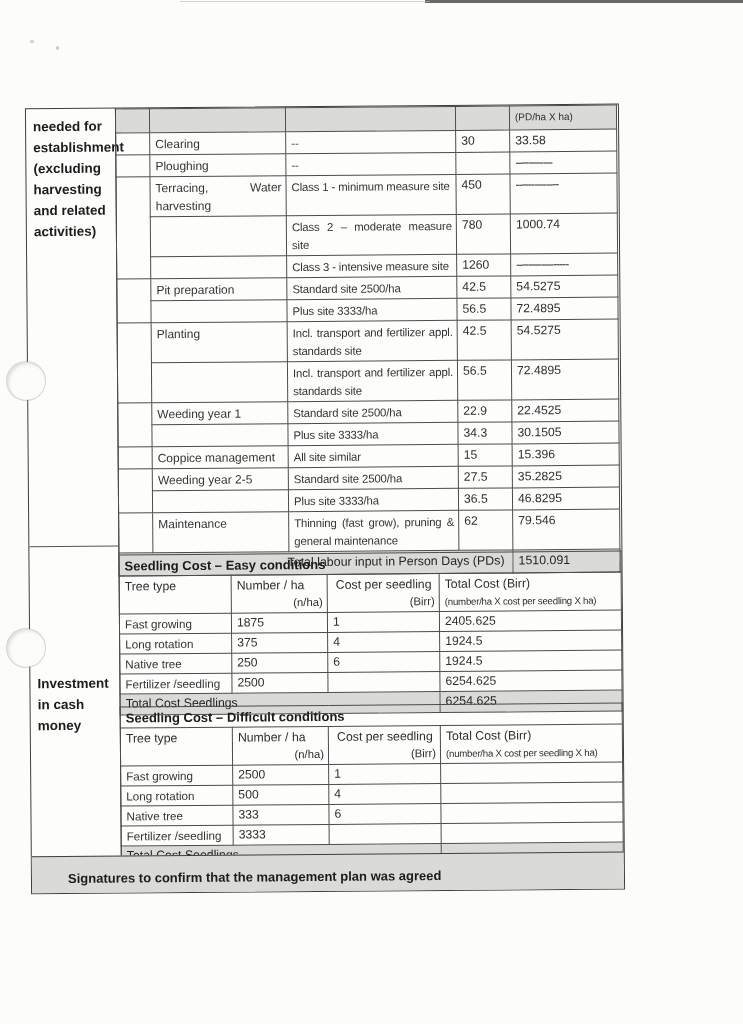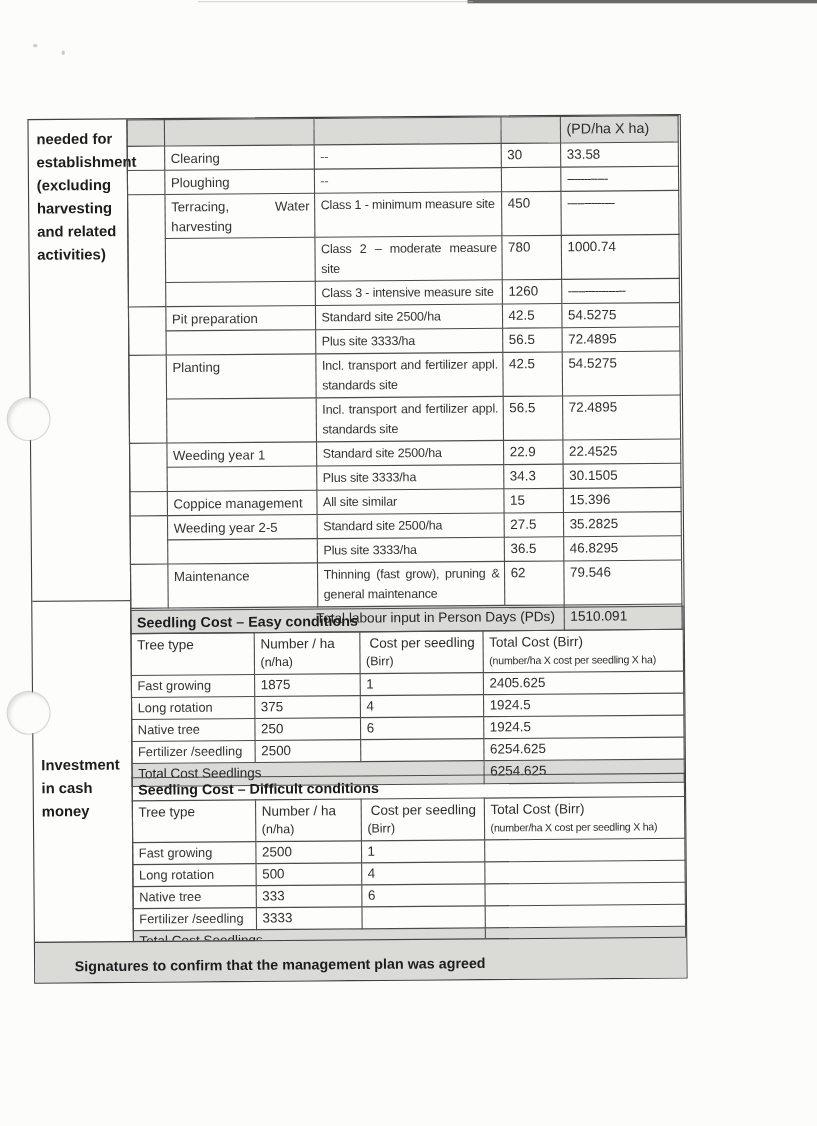--- a/index.html
+++ b/index.html
@@ -26,49 +26,49 @@
     transform:rotate(-0.45deg);transform-origin:60px 500px;}
 
   .outer{
     position:absolute;left:28px;top:108px;width:594px;height:786px;
     border:1.5px solid #3f3f3f;box-sizing:border-box;background:#fdfdfc;
   }
   
   .leftcol{position:absolute;left:0;top:0;width:89px;height:747px;border-right:1.4px solid #3f3f3f;}
   .leftlabel{position:absolute;left:7px;width:79px;font-weight:bold;font-size:13.5px;line-height:21px;color:#1c1c1c;}
   .leftlabel.top{top:7px;}
-  .leftlabel.bottom{top:576px;}
+  .leftlabel.bottom{top:564px;}
   .leftcol-divider{position:absolute;left:0;top:437px;width:100%;border-top:1.2px solid #555;}
 
   
   table{border-collapse:collapse;table-layout:fixed;}
   td{border:1px solid #4c4c4c;vertical-align:top;padding:2px 4px 1px 5px;
      font-size:12px;line-height:17px;overflow:hidden;}
   .shade{background:#dadad7;}
   .dash{color:#5a5a5a;letter-spacing:-1px;}
 
   
   .labour{position:absolute;left:89px;top:0;width:502px;}
   .labour td.narrowc{padding:0;}
   .labour td.detail{font-size:11.4px;letter-spacing:-0.15px;text-align:justify;line-height:18px;}
   .labour td.activity{text-align:justify;line-height:18px;}
   .labour tr.hdr td{height:20px;}
-  .labour td.pdha-h{font-size:13px;color:#2e2e2e;}
+  .labour td.pdha-h{font-size:10px;color:#2e2e2e;}
   .labour td.pd, .labour td.pdha{font-size:12.2px;color:#2f2f2f;}
   .labour tr.totalrow td{height:19px;font-size:12.4px;color:#262626;}
   .labour td.total-label{text-align:right;padding-right:8px;}
 
   
   .seed{position:absolute;left:89px;width:502px;}
   .seed.easy{top:446px;}
   .seed.diff{top:598px;}
   .seed td.title{font-weight:bold;font-size:13px;color:#1b1b1b;height:16px;padding-top:2px;}
   .seed tr.colhdr td{height:34px;}
   .seed .hmain{font-size:12.3px;color:#2e2e2e;}
-  .seed .hsub{font-size:11.3px;color:#2e2e2e;text-align:left;}
+  .seed .hsub{font-size:11.3px;color:#2e2e2e;text-align:right;}
   .seed .hsub.tiny{font-size:9.7px;letter-spacing:-0.25px;text-align:left;white-space:nowrap;}
   .seed td.tree{font-size:11.7px;}
   .seed td.num,.seed td.cost,.seed td.tot{font-size:12.2px;color:#2f2f2f;}
   .seed tbody td{height:16px;line-height:15px;}
   .seed tr.totalrow td{height:17px;font-size:12.3px;color:#262626;line-height:15px;}
 
   
   .sigrow{
     position:absolute;left:0;right:0;top:747px;height:37px;box-sizing:border-box;
     background:#dadad7;border-top:1.4px solid #3f3f3f;

